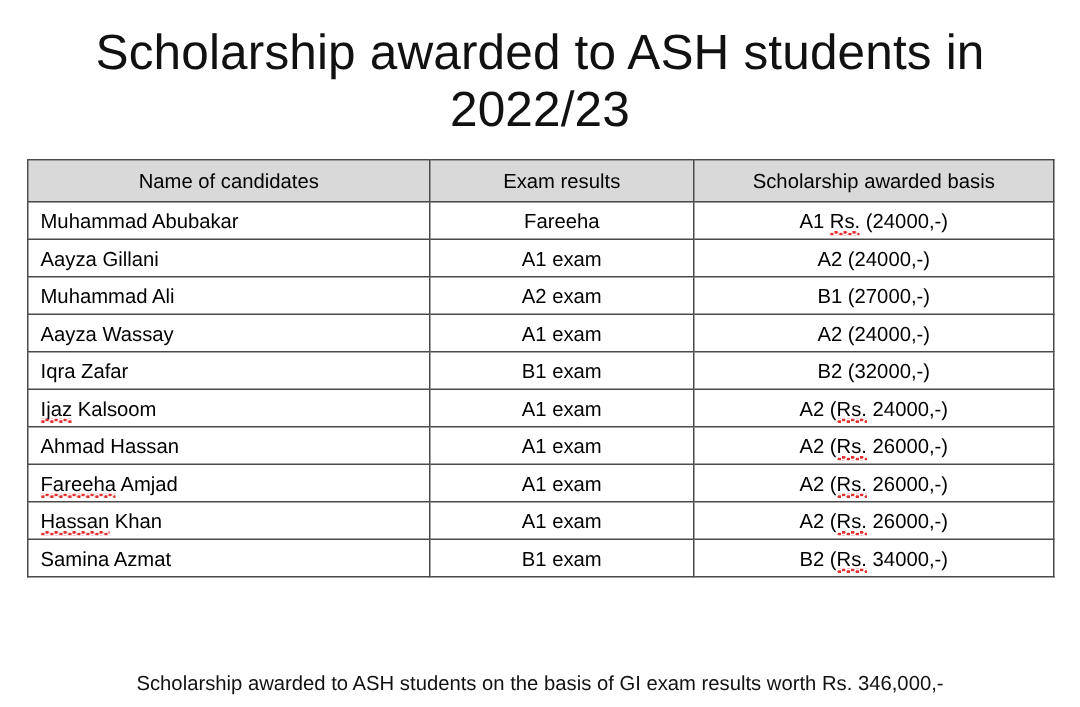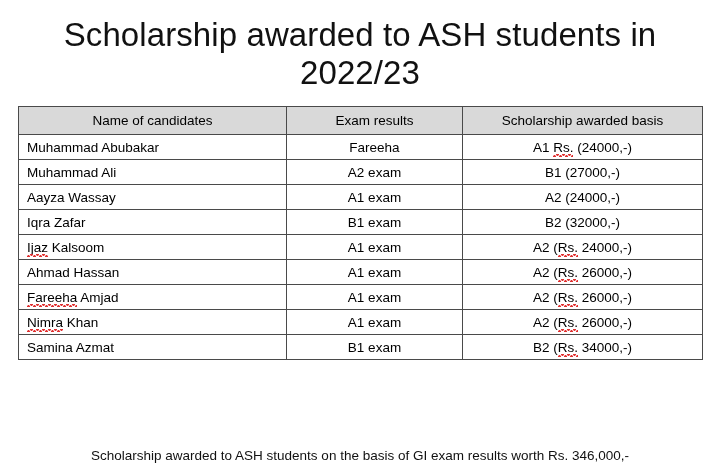--- a/index.html
+++ b/index.html
@@ -115,20 +115,25 @@
           <th>Scholarship  awarded basis</th>
         </tr>
       </thead>
       <tbody id="table-body">
           <tr>
             <td class="c-name">Muhammad Abubakar</td>
             <td class="c-exam">Fareeha</td>
             <td class="c-level">A1 <span class="sq">Rs.</span> (24000,-)</td>
           </tr>
           <tr>
+            <td class="c-name">Aayza Gillani</td>
+            <td class="c-exam">A1 exam</td>
+            <td class="c-level">A2 (24000,-)</td>
+          </tr>
+          <tr>
             <td class="c-name">Muhammad Ali</td>
             <td class="c-exam">A2 exam</td>
             <td class="c-level">B1 (27000,-)</td>
           </tr>
           <tr>
             <td class="c-name">Aayza Wassay</td>
             <td class="c-exam">A1 exam</td>
             <td class="c-level">A2 (24000,-)</td>
           </tr>
           <tr>
@@ -145,21 +150,21 @@
             <td class="c-name">Ahmad Hassan</td>
             <td class="c-exam">A1 exam</td>
             <td class="c-level">A2 (<span class="sq">Rs.</span> 26000,-)</td>
           </tr>
           <tr>
             <td class="c-name"><span class="sq">Fareeha</span> Amjad</td>
             <td class="c-exam">A1 exam</td>
             <td class="c-level">A2 (<span class="sq">Rs.</span> 26000,-)</td>
           </tr>
           <tr>
-            <td class="c-name"><span class="sq">Nimra</span> Khan</td>
+            <td class="c-name"><span class="sq">Hassan</span> Khan</td>
             <td class="c-exam">A1 exam</td>
             <td class="c-level">A2 (<span class="sq">Rs.</span> 26000,-)</td>
           </tr>
           <tr>
             <td class="c-name">Samina Azmat</td>
             <td class="c-exam">B1 exam</td>
             <td class="c-level">B2 (<span class="sq">Rs.</span> 34000,-)</td>
           </tr>
         </tbody>
     </table>

